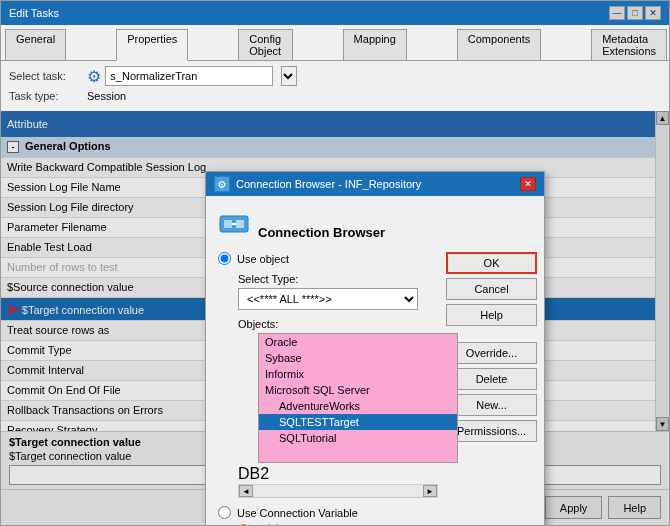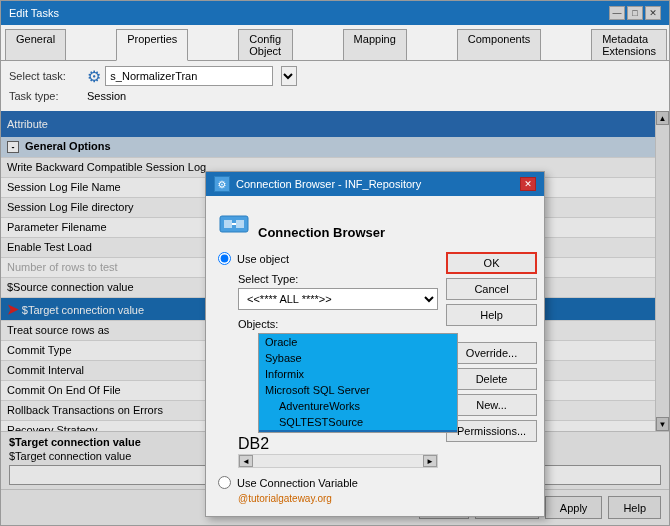--- a/index.html
+++ b/index.html
@@ -256,42 +256,42 @@
       margin-bottom: 4px;
     }
 
     .select-type-label {
       font-size: 11px;
       margin-left: 20px;
       margin-bottom: 3px;
     }
 
     .select-dropdown {
-      width: 200px;
+      width: 180px;
       margin-left: 20px;
       border: 1px solid #999;
       padding: 2px 4px;
       font-size: 11px;
       height: 22px;
       background: white;
     }
 
     .objects-label {
       font-size: 11px;
       margin-left: 20px;
       margin-top: 8px;
       margin-bottom: 3px;
     }
 
     .objects-list {
       margin-left: 20px;
       width: 200px;
-      height: 100px;
-      border: 1px solid #999;
-      background: #0ea5e9;
+      height: 130px;
+      border: 1px solid #999;
+      background: #f9a8d4;
       overflow-y: auto;
       position: relative;
     }
 
     .list-item {
       padding: 2px 6px;
       font-size: 11px;
       cursor: pointer;
     }
 
@@ -621,21 +621,20 @@
               </div>
 
               <div class="objects-label">Objects:</div>
               <div style="position:relative;margin-left:20px;width:200px;">
                 <div class="objects-list">
                   <div class="list-item">Oracle</div>
                   <div class="list-item">Sybase</div>
                   <div class="list-item">Informix</div>
                   <div class="list-item">Microsoft SQL Server</div>
                   <div class="list-item indent">AdventureWorks</div>
-                  <div class="list-item indent">SQLTESTSource</div>
                   <div class="list-item indent selected">SQLTESTTarget</div>
                   <div class="list-item indent">SQLTutorial</div>
                 </div>
               </div>
 
               <div class="db2-row">
                 <span>DB2</span>
               </div>
               <div class="scrollbar-h">
                 <div class="scrollbar-btn">◄</div>

